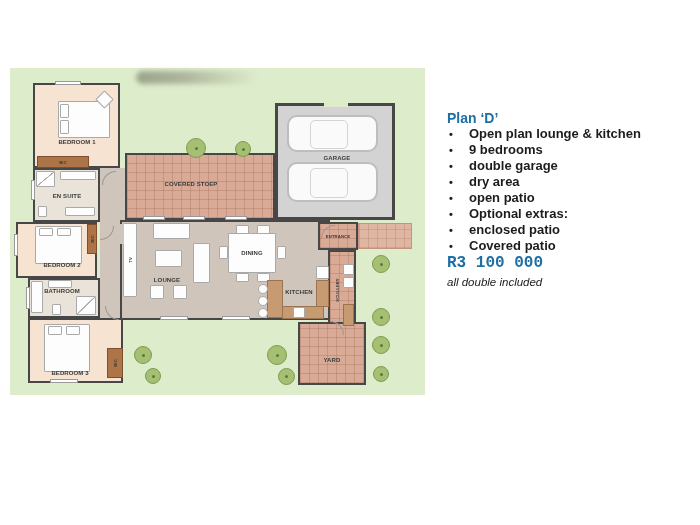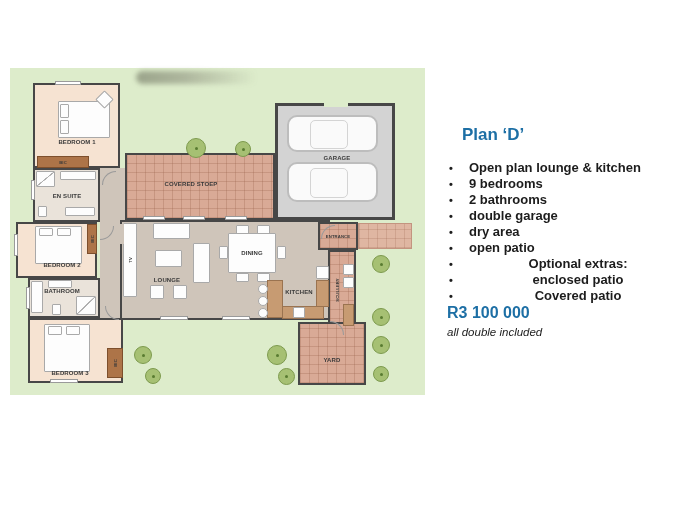--- a/index.html
+++ b/index.html
@@ -36,29 +36,29 @@
        transform:translate(-50%,-50%);letter-spacing:.1px;}
   .lbl.xs{font-size:5px;transform:translate(-50%,-50%) scale(.85);}
   .lbl.vert{transform:translate(-50%,-50%) rotate(-90deg);}
   .lbl.vert.xs{transform:translate(-50%,-50%) rotate(-90deg) scale(.85);}
   .smudge{position:absolute;left:126px;top:3px;width:142px;height:13px;border-radius:8px;opacity:.7;
           background:linear-gradient(90deg,#7f8670 0%,#9ba18b 35%,rgba(221,236,203,0) 85%);
           filter:blur(2.5px);z-index:8;}
 
   
   .info{position:absolute;left:447px;top:110px;width:240px;color:#1c1c1c;}
-  .info h1{margin:15px;font-size:17px;font-weight:bold;color:#1d6fa5;}
+  .info h1{margin:0;font-size:14px;font-weight:bold;color:#1d6fa5;}
   .info h2{margin:0;font-size:16px;font-weight:bold;color:#1d6fa5;}
   .info ul{list-style:none;margin:0;padding:0;}
   .info li{position:relative;padding-left:22px;font-size:13px;line-height:16px;font-weight:bold;}
   .info li::before{content:"•";position:absolute;left:2px;top:0;font-size:11px;}
   .features{margin-top:14px;}
   .total{margin-top:25px;}
-  .extras{margin-top:25px;text-align:center;}
-  .price{margin-top:23px;}
+  .extras{margin-top:25px;}
+  .price{margin-top:23px;font-family:Liberation Mono, monospace;}
   .note{margin-top:3px;font-size:11.5px;font-style:italic;line-height:15px;}
 </style>
 </head>
 <body>
 
 <div class="page">
 
   <div class="plan">
 
     <div class="smudge"></div>
@@ -208,21 +208,20 @@
     <span class="lbl" style="left:181px;top:116px;">COVERED STOEP</span>
     <span class="lbl" style="left:322px;top:292px;">YARD</span>
   </div>
 
   <div class="info">
     <h1>Plan ‘D’</h1>
 
     <ul class="features">
       <li>Open plan lounge &amp; kitchen</li>
       <li>9 bedrooms</li>
-      <li>2 bathrooms</li>
       <li>double garage</li>
       <li>dry area</li>
       <li>open patio</li>
     </ul>
 
 
     <ul class="extras">
       <li>Optional extras:</li>
       <li>enclosed patio</li>
       <li>Covered patio</li>

